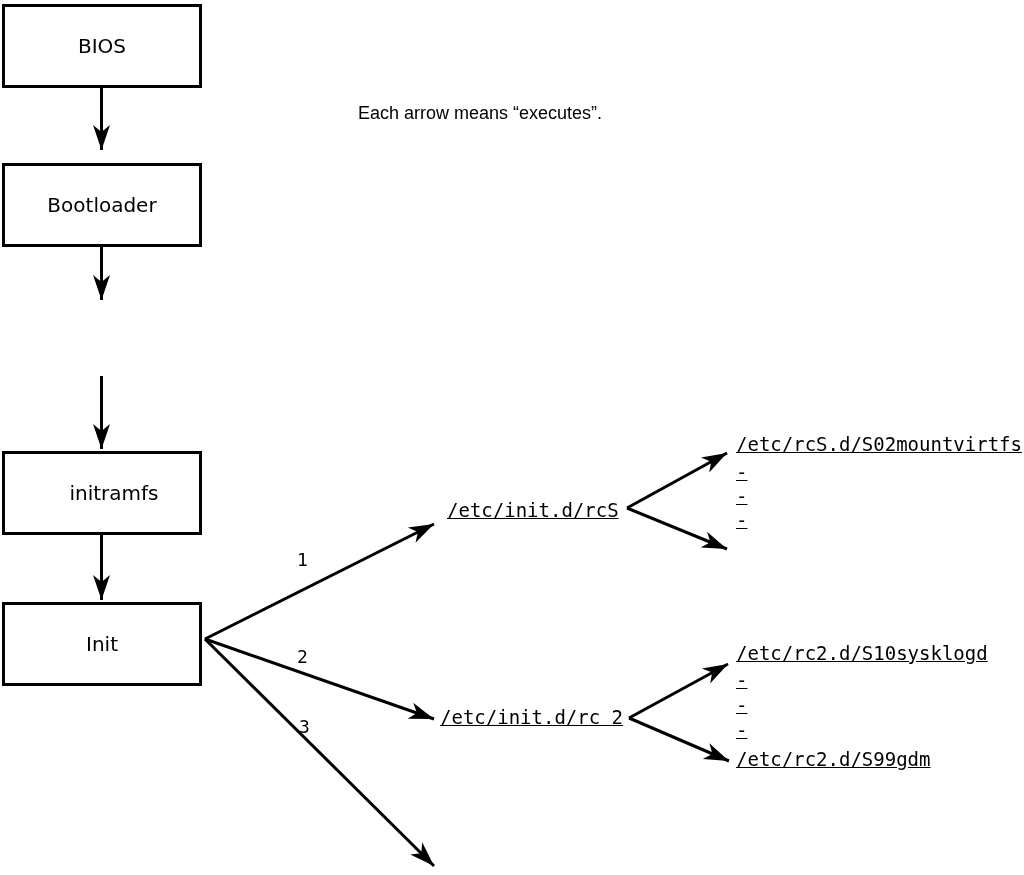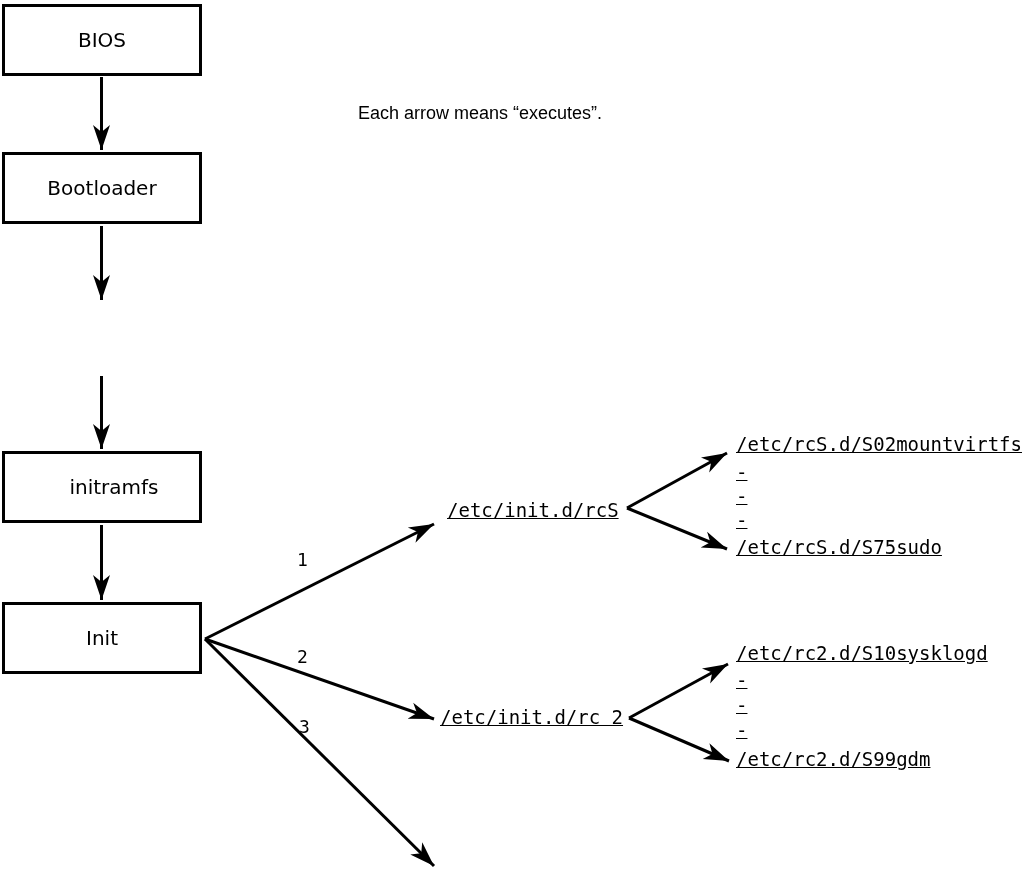--- a/index.html
+++ b/index.html
@@ -20,32 +20,32 @@
     position: absolute;
     left: 0;
     top: 0;
     width: 1024px;
     height: 875px;
   }
   .node-box {
     position: absolute;
     left: 2px;
     width: 200px;
-    height: 72px;
+    height: 84px;
     border: 3px solid #000000;
     background: #ffffff;
     box-sizing: border-box;
     display: flex;
     align-items: center;
     justify-content: center;
     font-size: 20px;
     font-family: "DejaVu Sans", sans-serif;
   }
   .box-bios       { top: 4px; }
-  .box-bootloader { top: 152px; text-align: right; }
+  .box-bootloader { top: 163px; text-align: right; }
   .box-kernel     { top: 302px; }
   .box-initramfs  { top: 451px; padding-left: 24px; }
   .box-init       { top: 602px; }
 
   .lbl {
     position: absolute;
     white-space: nowrap;
     line-height: 20px;
     height: 20px;
   }
@@ -134,21 +134,20 @@
   <div class="lbl branch-num num-3">3</div>
 
   <div class="lbl mono lbl-rcs">/etc/init.d/rcS</div>
   <div class="lbl mono lbl-rc2">/etc/init.d/rc 2</div>
   <div class="lbl mono lbl-getty">getty</div>
 
   <div class="lbl mono rcs-first">/etc/rcS.d/S02mountvirtfs</div>
   <div class="lbl mono rcs-d1">-</div>
   <div class="lbl mono rcs-d2">-</div>
   <div class="lbl mono rcs-d3">-</div>
-  <div class="lbl mono rcs-last">/etc/rcS.d/S75sudo</div>
 
   <div class="lbl mono rc2-first">/etc/rc2.d/S10sysklogd</div>
   <div class="lbl mono rc2-d1">-</div>
   <div class="lbl mono rc2-d2">-</div>
   <div class="lbl mono rc2-d3">-</div>
   <div class="lbl mono rc2-last">/etc/rc2.d/S99gdm</div>
 
 </div>
 
 </body></html>

